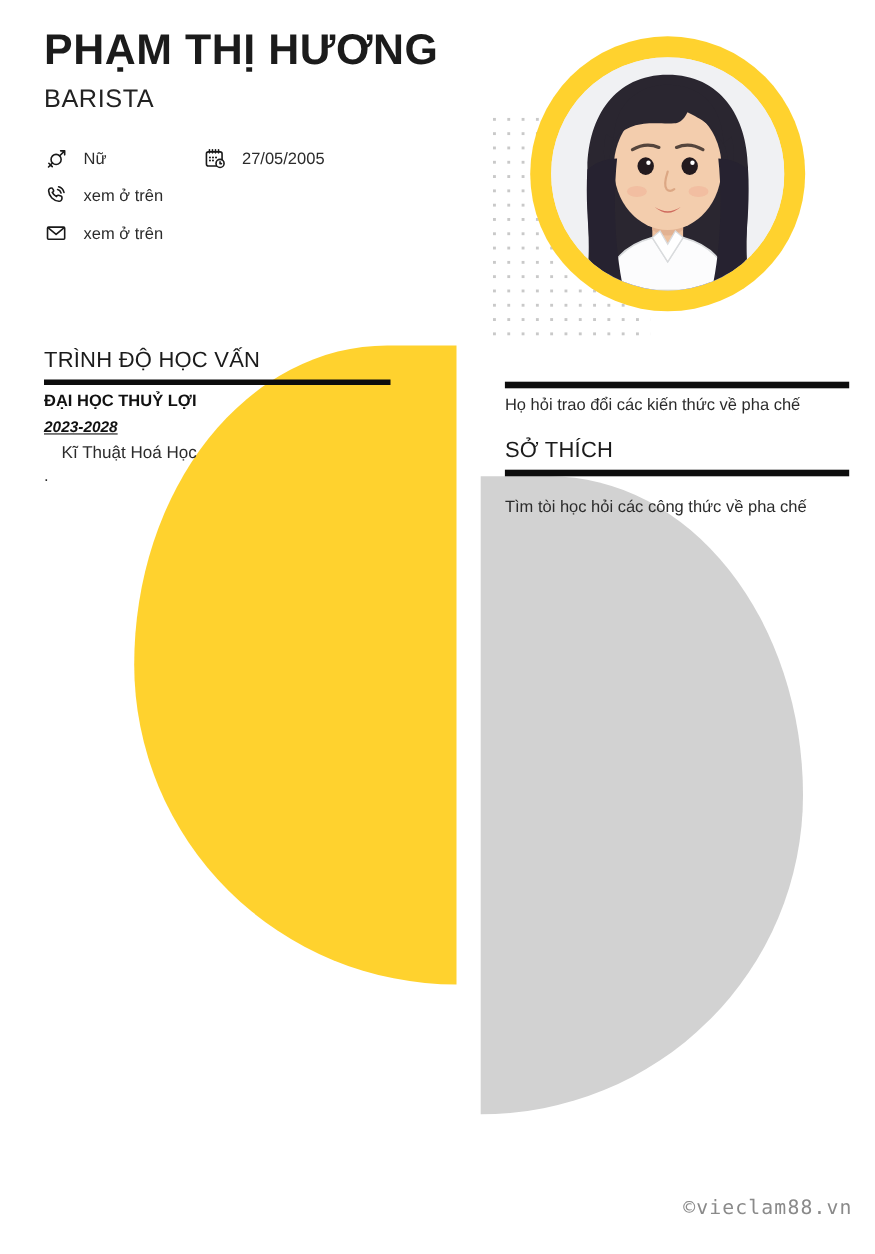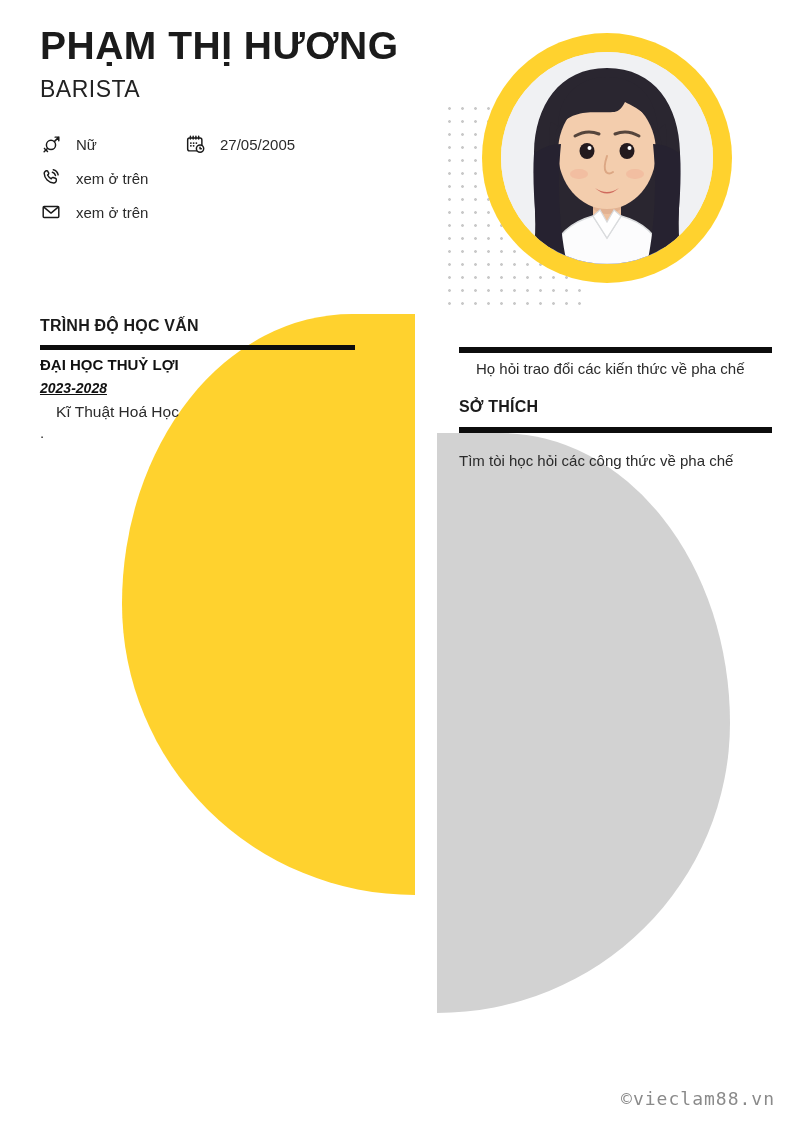--- a/index.html
+++ b/index.html
@@ -55,21 +55,21 @@
   }
 
   
   .contact-row{position:absolute;z-index:3;display:flex;align-items:center;gap:14px;}
   .contact-row .icon{width:22px;height:22px;flex:0 0 22px;}
   .contact-row .icon svg{display:block;width:22px;height:22px;stroke:#1a1a1a;fill:none;stroke-width:1.6;stroke-linecap:round;stroke-linejoin:round;}
   .contact-row .val{font-size:15px;color:#2b2b2b;white-space:nowrap;}
 
   
   .heading{
-    position:absolute;z-index:3;font-size:16px;font-weight:bold;color:var(--ink);
+    position:absolute;z-index:3;font-size:20px;font-weight:normal;color:var(--ink);
     letter-spacing:.2px;white-space:nowrap;
   }
   .rule{position:absolute;z-index:3;background:#0d0d0d;}
   .txt{position:absolute;z-index:3;font-size:15px;color:#2b2b2b;white-space:nowrap;}
   .edu-school{font-weight:bold;font-size:15px;color:#111;}
   .edu-years{font-weight:bold;font-style:italic;font-size:14px;color:#111;text-decoration:underline;}
   .edu-major{font-size:15.5px;}
 
   
   .watermark{
@@ -160,21 +160,21 @@
   </div>
 
   <div class="heading" style="left:40px;top:317px;">TRÌNH ĐỘ HỌC VẤN</div>
   <div class="rule" style="left:40px;top:345px;width:315px;height:5px;"></div>
   <div class="txt edu-school" style="left:40px;top:356px;">ĐẠI HỌC THUỶ LỢI</div>
   <div class="txt edu-years" style="left:40px;top:380px;">2023-2028</div>
   <div class="txt edu-major" style="left:56px;top:403px;text-align:center;">Kĩ Thuật Hoá Học</div>
   <div class="txt" style="left:40px;top:424px;">.</div>
 
   <div class="rule" style="left:459px;top:347px;width:313px;height:6px;"></div>
-  <div class="txt" style="left:476px;top:360px;">Họ hỏi trao đổi các kiến thức về pha chế</div>
+  <div class="txt" style="left:459px;top:360px;">Họ hỏi trao đổi các kiến thức về pha chế</div>
 
   <div class="heading" style="left:459px;top:398px;">SỞ THÍCH</div>
   <div class="rule" style="left:459px;top:427px;width:313px;height:6px;"></div>
   <div class="txt" style="left:459px;top:452px;">Tìm tòi học hỏi các công thức về pha chế</div>
 
   <div class="watermark">©vieclam88.vn</div>
 
 </div>
 
 </body></html>

